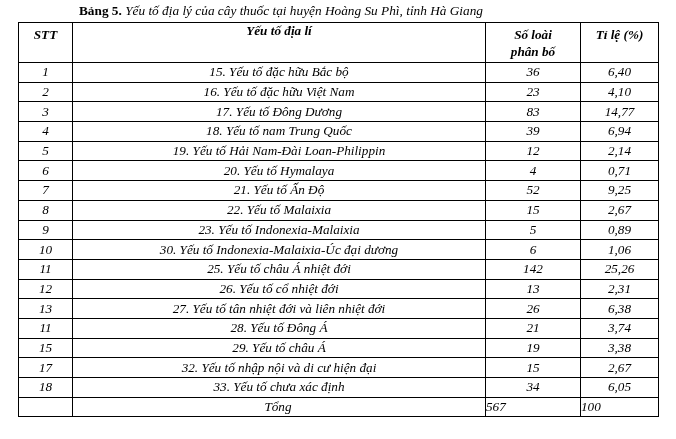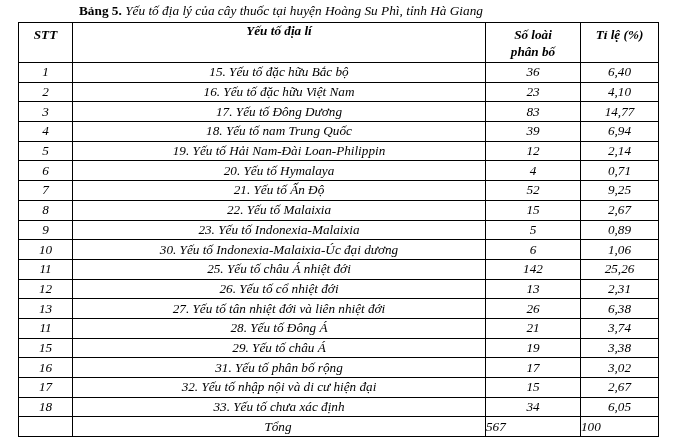--- a/index.html
+++ b/index.html
@@ -232,26 +232,20 @@
             <td class="d-count">21</td>
             <td class="d-pct">3,74</td>
           </tr>
           <tr>
             <td class="d-stt">15</td>
             <td class="d-name">29. Yếu tố châu Á</td>
             <td class="d-count">19</td>
             <td class="d-pct">3,38</td>
           </tr>
           <tr>
-            <td class="d-stt">16</td>
-            <td class="d-name">31. Yếu tố phân bố rộng</td>
-            <td class="d-count">17</td>
-            <td class="d-pct">3,02</td>
-          </tr>
-          <tr>
             <td class="d-stt">17</td>
             <td class="d-name">32. Yếu tố nhập nội và di cư hiện đại</td>
             <td class="d-count">15</td>
             <td class="d-pct">2,67</td>
           </tr>
           <tr>
             <td class="d-stt">18</td>
             <td class="d-name">33. Yếu tố chưa xác định</td>
             <td class="d-count">34</td>
             <td class="d-pct">6,05</td>

